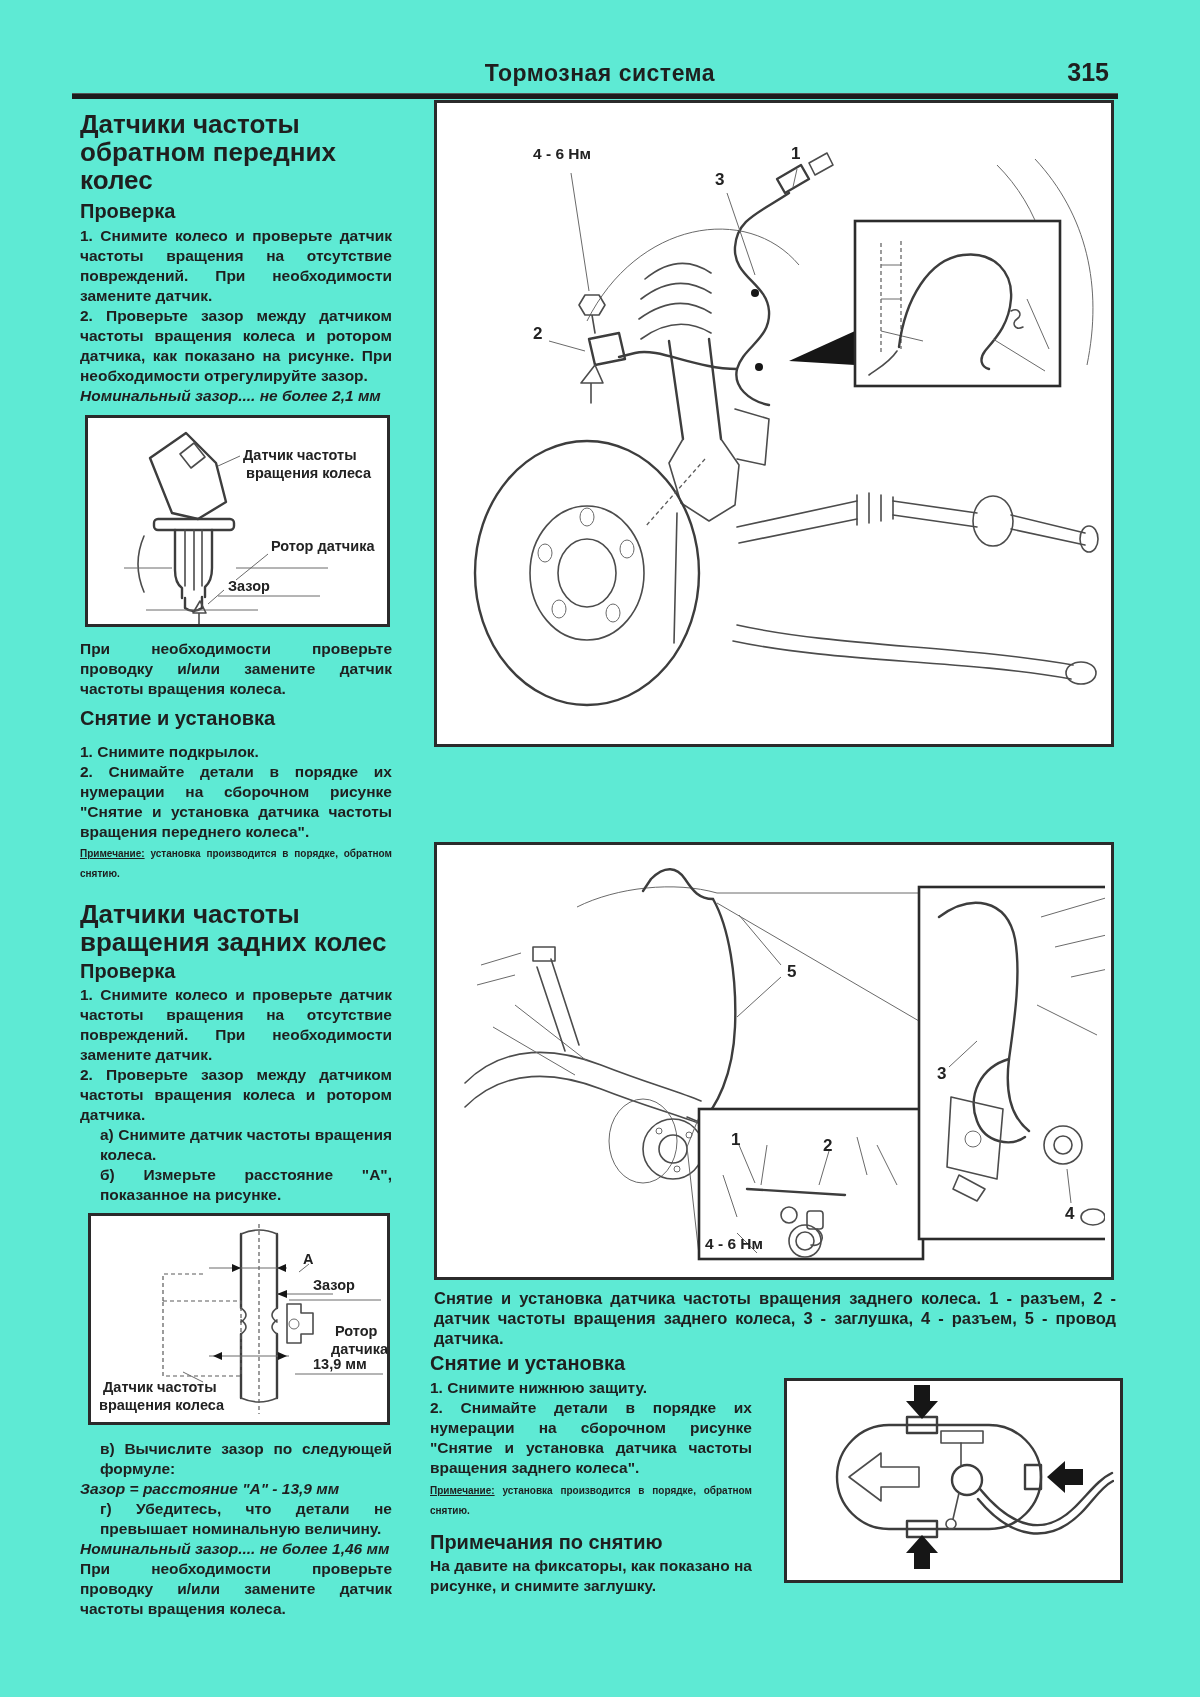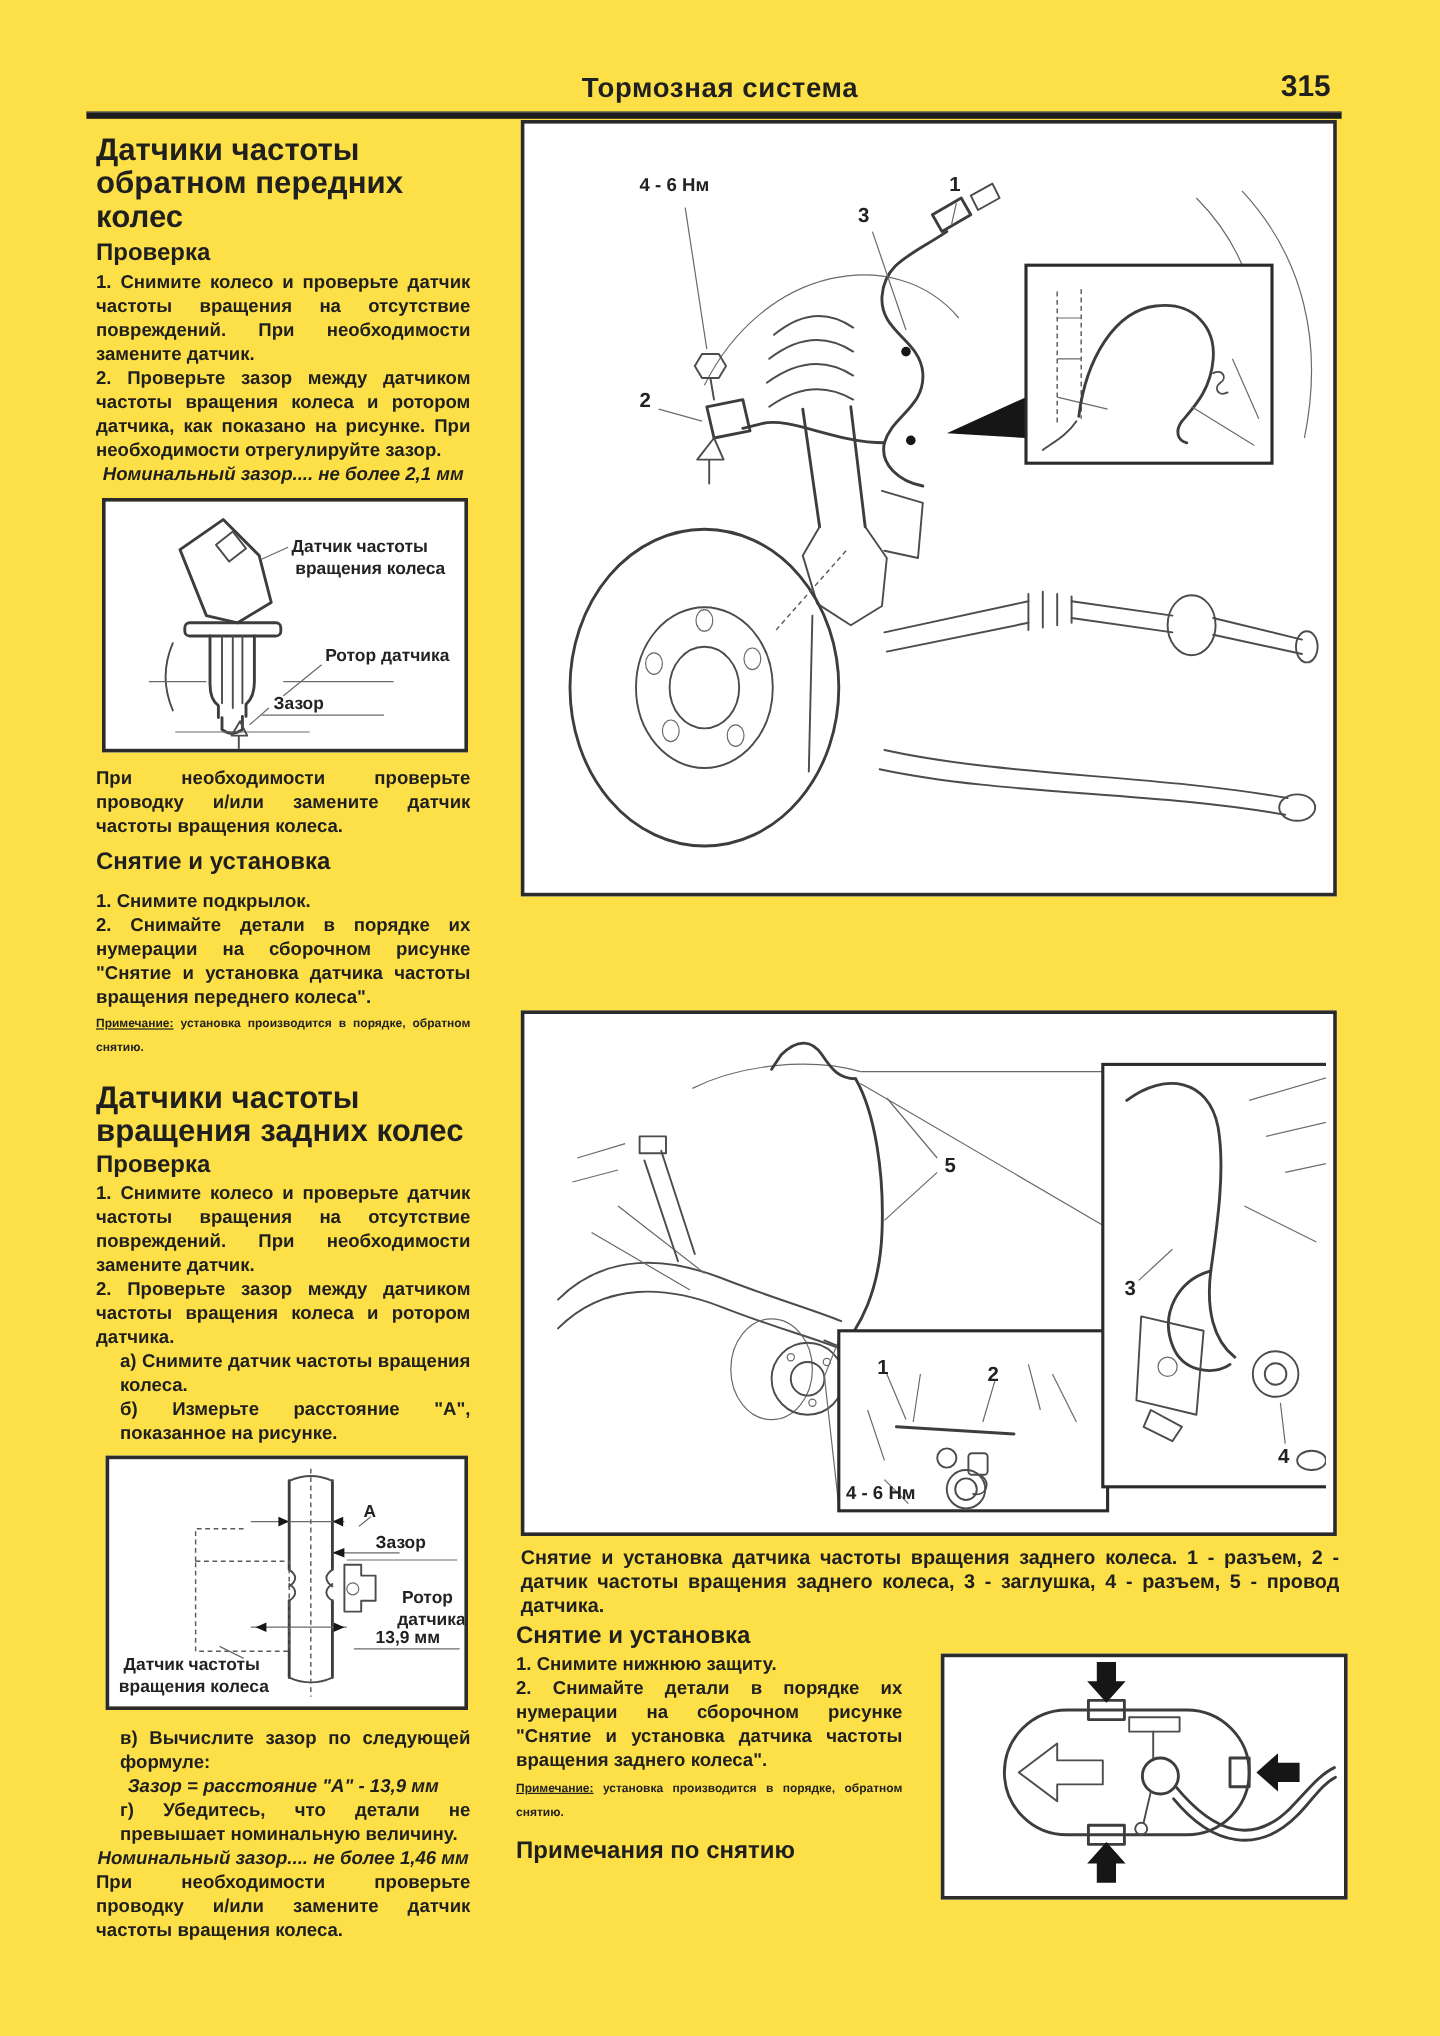--- a/index.html
+++ b/index.html
@@ -1,28 +1,28 @@
 <!DOCTYPE html>
 <html lang="ru"><head>
 <meta charset="utf-8">
 <style>
   html,body{margin:0;padding:0;background:#ffffff;}
-  .page{position:relative;width:1200px;height:1697px;background:#fde047;overflow:hidden;
+  .page{position:relative;width:1200px;height:1697px;background:#5eead4;overflow:hidden;
         font-family:"Liberation Sans",sans-serif;color:#1f1f1f;}
   
   .hdr-title{position:absolute;left:0;top:60px;width:100%;text-align:center;
              font-size:23px;font-weight:700;letter-spacing:.5px;}
   .hdr-page{position:absolute;top:58px;right:91px;font-size:25px;font-weight:700;}
   .hdr-rule{position:absolute;left:72px;top:93px;width:1046px;height:5px;background:#1c1c1c;
             border-top:1px solid #555;}
   
   .h1{font-size:26px;line-height:28px;font-weight:700;margin:0;}
   .h2{font-size:20px;line-height:23px;font-weight:700;margin:0;}
   .body{font-size:15.5px;line-height:20px;font-weight:700;margin:0;text-align:justify;}
-  .spec{font-size:15.5px;line-height:20px;font-weight:700;font-style:italic;margin:0;text-align:center;}
+  .spec{font-size:15.5px;line-height:20px;font-weight:700;font-style:italic;margin:0;text-align:left;}
   .sub{padding-left:20px;}
   .note{font-size:10px;line-height:20px;font-weight:700;margin:0;text-align:justify;}
   .note .u{text-decoration:underline;}
   .leftcol{position:absolute;left:80px;top:104px;width:312px;}
   
   .figbox{background:#fff;border:3px solid #2b2b2b;}
   .fig-left1{width:299px;margin:9px 0 12px 5px;}
   .fig-left2{width:296px;margin:8px 0 14px 8px;}
   .figC{position:absolute;left:434px;top:100px;width:674px;height:641px;}
   .figD{position:absolute;left:434px;top:842px;width:674px;height:432px;}
@@ -282,20 +282,21 @@
     </svg>
   </div>
   <p class="cap cap2">Снятие и установка датчика частоты вращения заднего колеса. 1 - разъем, 2 - датчик частоты вращения заднего колеса, 3 - заглушка, 4 - разъем, 5 - провод датчика.</p>
 
   <div class="botcol">
     <p class="h2">Снятие и установка</p>
     <p class="body" style="margin-top:3px">1. Снимите нижнюю защиту.</p>
     <p class="body">2. Снимайте детали в порядке их нумерации на сборочном рисунке "Снятие и установка датчика частоты вращения заднего колеса".</p>
     <p class="note" style="margin-top:3px"><span class="u">Примечание:</span><span> установка производится в порядке, обратном снятию.</span></p>
     <p class="h2" style="margin-top:10px">Примечания по снятию</p>
+    <p class="body" style="margin-top:2px">На давите на фиксаторы, как показано на рисунке, и снимите заглушку.</p>
   </div>
 
   <div class="figbox figE">
     <svg viewBox="0 0 327 193" width="327" height="193">
 
       <rect class="ln2" x="50" y="44" width="204" height="104" rx="52"></rect>
 
       <path class="ln" d="M62,96 L94,72 L94,86 L132,86 L132,106 L94,106 L94,120 Z"></path>
 
       <rect class="ln2" x="120" y="36" width="30" height="16" fill="#fff"></rect>

